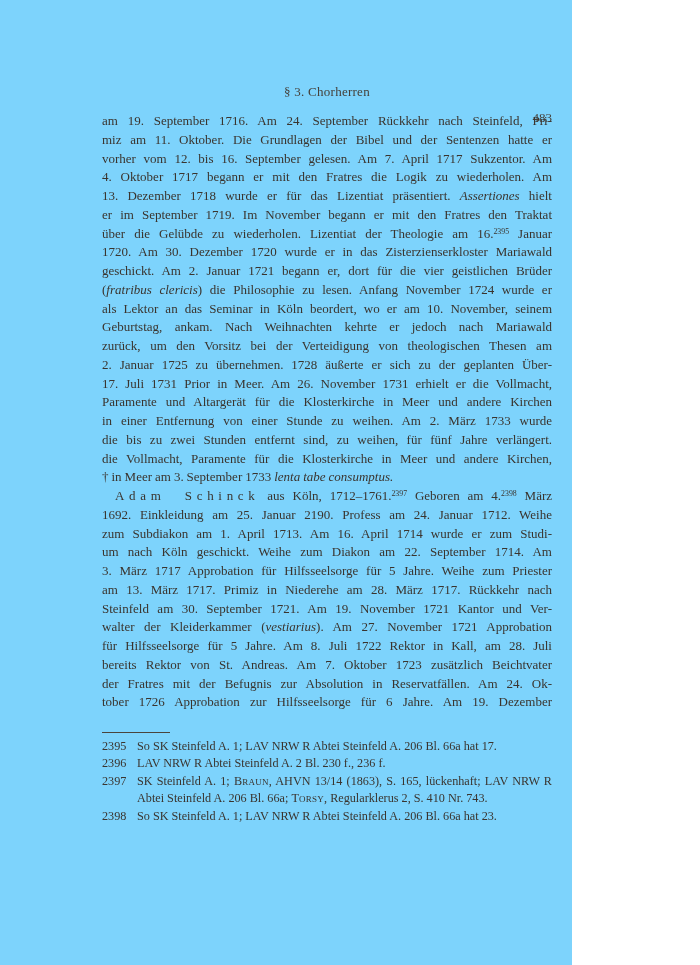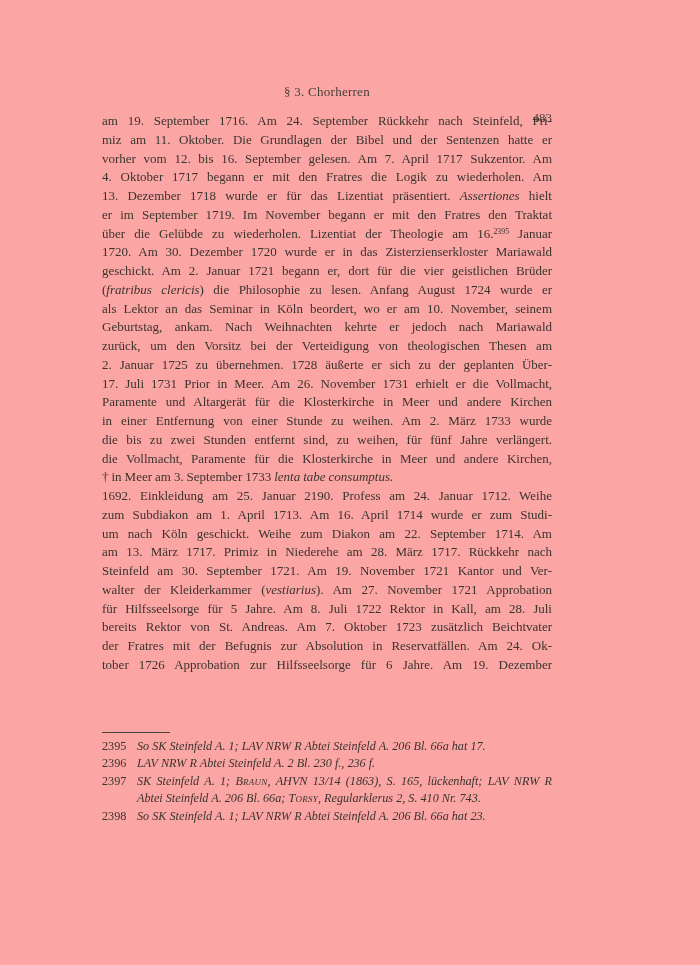--- a/index.html
+++ b/index.html
@@ -3,22 +3,22 @@
 <meta charset="utf-8">
 <style>
   html, body { margin: 0; padding: 0; }
   body {
     width: 700px; height: 965px;
     background: #ffffff;
     font-family: "Liberation Serif", "DejaVu Serif", serif;
   }
   .page {
     position: relative;
-    width: 700px; height: 965px;
-    background: #fca5a5;
+    width: 572px; height: 965px;
+    background: #7dd3fc;
     overflow: hidden;
     color: #3a342e;
   }
   .page-header {
     position: absolute;
     top: 84px; left: 102px; width: 450px;
     font-size: 13px; line-height: 15px;
     color: #45403a;
   }
   .section-title {
@@ -61,21 +61,21 @@
     border-top: 1.2px solid #4a443c;
   }
   .footnotes {
     position: absolute;
     top: 738px; left: 102px; width: 450px;
     font-size: 12.2px; line-height: 17.4px;
   }
   .fn-row { display: flex; }
   .fn-num { flex: 0 0 35px; width: 35px; }
   .fn-text { flex: 1 1 auto; min-width: 0; }
-  .fn-text .tline { height: 17.4px; font-style: italic; }
+  .fn-text .tline { height: 17.4px; }
 </style>
 </head>
 <body>
 
 <div class="page">
 
   <div class="page-header">
     <span class="section-title">§ 3. Chorherren</span>
     <span class="page-number">483</span>
   </div>
@@ -84,36 +84,38 @@
     <div class="para">
         <div class="tline"><span>am 19. September 1716. Am 24. September Rückkehr nach Steinfeld, Pri-</span></div>
         <div class="tline"><span>miz am 11. Oktober. Die Grundlagen der Bibel und der Sentenzen hatte er</span></div>
         <div class="tline"><span>vorher vom 12. bis 16. September gelesen. Am 7. April 1717 Sukzentor. Am</span></div>
         <div class="tline"><span>4. Oktober 1717 begann er mit den Fratres die Logik zu wiederholen. Am</span></div>
         <div class="tline"><span>13. Dezember 1718 wurde er für das Lizentiat präsentiert. </span><span class="i">Assertiones</span><span> hielt</span></div>
         <div class="tline"><span>er im September 1719. Im November begann er mit den Fratres den Traktat</span></div>
         <div class="tline"><span>über die Gelübde zu wiederholen. Lizentiat der Theologie am 16.</span><span class="sup">2395</span><span> Januar</span></div>
         <div class="tline"><span>1720. Am 30. Dezember 1720 wurde er in das Zisterzienserkloster Mariawald</span></div>
         <div class="tline"><span>geschickt. Am 2. Januar 1721 begann er, dort für die vier geistlichen Brüder</span></div>
-        <div class="tline"><span>(</span><span class="i">fratribus clericis</span><span>) die Philosophie zu lesen. Anfang August 1724 wurde er</span></div>
+        <div class="tline"><span>(</span><span class="i">fratribus clericis</span><span>) die Philosophie zu lesen. Anfang November 1724 wurde er</span></div>
         <div class="tline"><span>als Lektor an das Seminar in Köln beordert, wo er am 10. November, seinem</span></div>
         <div class="tline"><span>Geburtstag, ankam. Nach Weihnachten kehrte er jedoch nach Mariawald</span></div>
         <div class="tline"><span>zurück, um den Vorsitz bei der Verteidigung von theologischen Thesen am</span></div>
         <div class="tline"><span>2. Januar 1725 zu übernehmen. 1728 äußerte er sich zu der geplanten Über-</span></div>
         <div class="tline"><span>17. Juli 1731 Prior in Meer. Am 26. November 1731 erhielt er die Vollmacht,</span></div>
         <div class="tline"><span>Paramente und Altargerät für die Klosterkirche in Meer und andere Kirchen</span></div>
         <div class="tline"><span>in einer Entfernung von einer Stunde zu weihen. Am 2. März 1733 wurde</span></div>
         <div class="tline"><span>die bis zu zwei Stunden entfernt sind, zu weihen, für fünf Jahre verlängert.</span></div>
         <div class="tline"><span>die Vollmacht, Paramente für die Klosterkirche in Meer und andere Kirchen,</span></div>
         <div class="tline last"><span>† in Meer am 3. September 1733 </span><span class="i">lenta tabe consumptus.</span></div>
       </div>
     <div class="para">
+        <div class="tline indent"><span class="sp">Adam Schinck</span><span> aus Köln, 1712–1761.</span><span class="sup">2397</span><span> Geboren am 4.</span><span class="sup">2398</span><span> März</span></div>
         <div class="tline"><span>1692. Einkleidung am 25. Januar 2190. Profess am 24. Januar 1712. Weihe</span></div>
         <div class="tline"><span>zum Subdiakon am 1. April 1713. Am 16. April 1714 wurde er zum Studi-</span></div>
         <div class="tline"><span>um nach Köln geschickt. Weihe zum Diakon am 22. September 1714. Am</span></div>
+        <div class="tline"><span>3. März 1717 Approbation für Hilfsseelsorge für 5 Jahre. Weihe zum Priester</span></div>
         <div class="tline"><span>am 13. März 1717. Primiz in Niederehe am 28. März 1717. Rückkehr nach</span></div>
         <div class="tline"><span>Steinfeld am 30. September 1721. Am 19. November 1721 Kantor und Ver-</span></div>
         <div class="tline"><span>walter der Kleiderkammer (</span><span class="i">vestiarius</span><span>). Am 27. November 1721 Approbation</span></div>
         <div class="tline"><span>für Hilfsseelsorge für 5 Jahre. Am 8. Juli 1722 Rektor in Kall, am 28. Juli</span></div>
         <div class="tline"><span>bereits Rektor von St. Andreas. Am 7. Oktober 1723 zusätzlich Beichtvater</span></div>
         <div class="tline"><span>der Fratres mit der Befugnis zur Absolution in Reservatfällen. Am 24. Ok-</span></div>
         <div class="tline"><span>tober 1726 Approbation zur Hilfsseelsorge für 6 Jahre. Am 19. Dezember</span></div>
       </div>
   </div>
 

